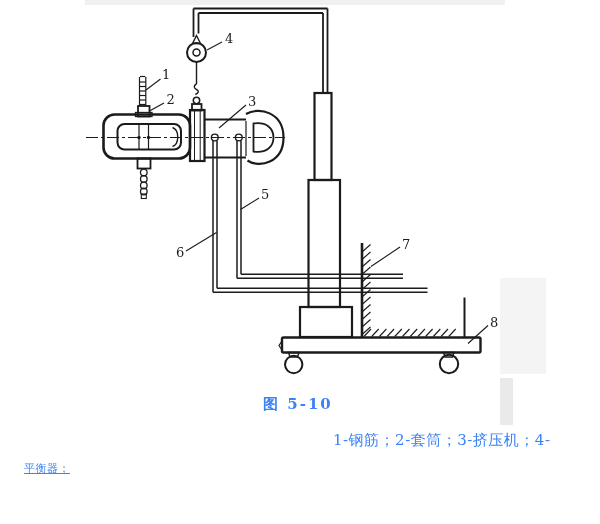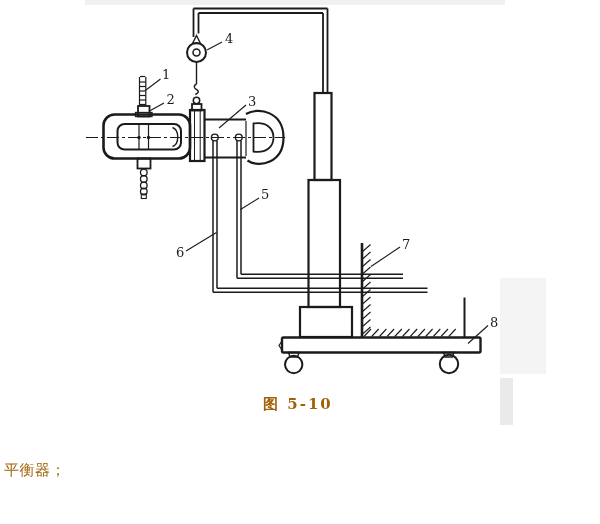--- a/index.html
+++ b/index.html
@@ -1,21 +1,21 @@
 <!DOCTYPE html>
 <html><head>
 <meta charset="utf-8">
 <style>
   html,body{margin:0;padding:0;background:#ffffff;}
   #page{position:relative;width:600px;height:524px;background:#ffffff;overflow:hidden;
         font-family:"DejaVu Serif","Liberation Serif",serif;color:#1b1b1b;}
-  .cap{position:absolute;white-space:pre;color:#a16207;text-align:right;}
+  .cap{position:absolute;white-space:pre;color:#3b82f6;text-align:right;}
   #fig-caption{left:263px;top:395px;font-size:15px;font-weight:bold;letter-spacing:2px;}
   #legend1{left:333px;top:431px;font-size:15px;letter-spacing:0.5px;}
-  #legend2{left:4px;top:461px;font-size:15px;letter-spacing:0.5px;}
+  #legend2{left:24px;top:461px;font-size:11px;letter-spacing:0.5px;text-decoration:underline;}
   #legend3{left:333px;top:493px;font-size:15px;letter-spacing:0.5px;}
   .artifact{position:absolute;pointer-events:none;}
   svg{position:absolute;left:0;top:0;}
   svg *{vector-effect:none;}
   .ink{stroke:#1b1b1b;fill:none;}
   text{font-family:"DejaVu Serif","Liberation Serif",serif;font-size:13px;fill:#1b1b1b;stroke:none;}
 </style>
 </head>
 <body>
 
@@ -189,14 +189,15 @@
     <text x="166.5" y="104">2</text>
     <text x="248" y="106">3</text>
     <text x="225" y="43">4</text>
     <text x="261" y="199">5</text>
     <text x="176" y="257">6</text>
     <text x="402" y="249">7</text>
     <text x="490" y="327">8</text>
   </svg>
 
   <div class="cap" id="fig-caption">图 5-10</div>
+  <div class="cap" id="legend1">1-钢筋；2-套筒；3-挤压机；4-</div>
   <div class="cap" id="legend2">平衡器；</div>
 </div>
 
 </body></html>

